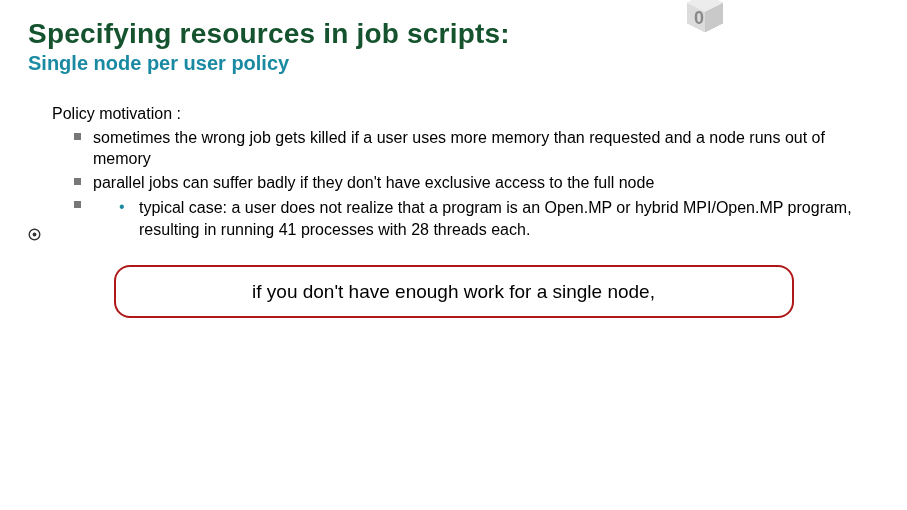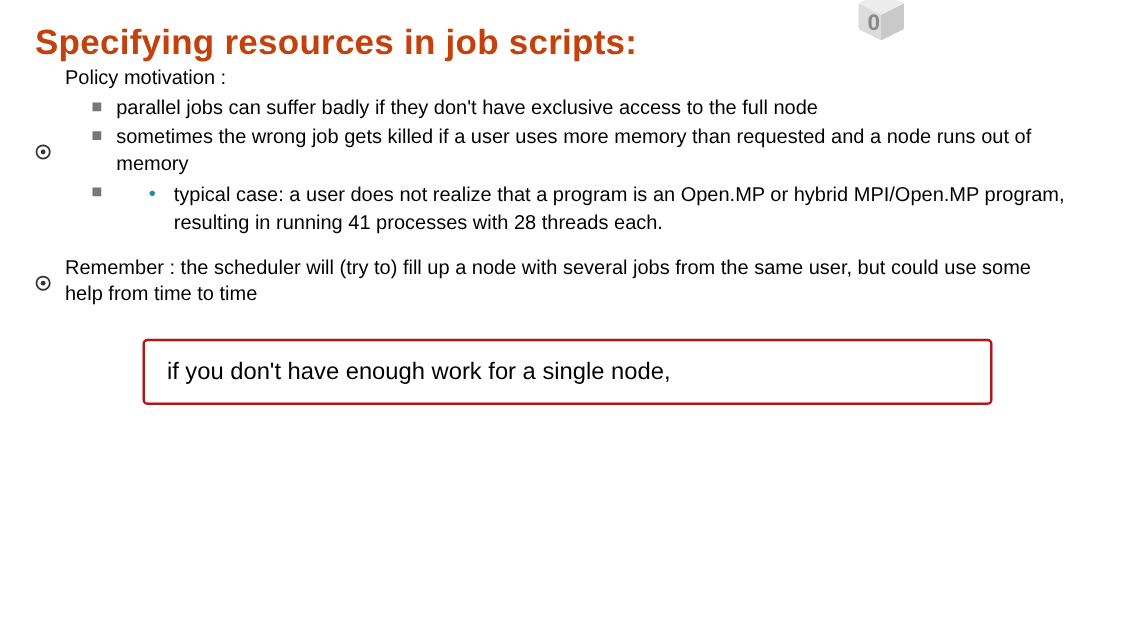--- a/index.html
+++ b/index.html
@@ -1,31 +1,31 @@
 <!DOCTYPE html>
 <html><head>
 <meta charset="utf-8">
 <style>
   html,body{margin:0;padding:0;width:907px;height:510px;background:#fff;font-family:Arial,Helvetica,sans-serif;color:#000;position:relative;overflow:hidden}
   .slide{box-sizing:border-box;padding:18px 28px 0 28px;position:relative}
-  .title{font-size:28px;font-weight:bold;color:#c2410c;margin:0 0 2px 0;letter-spacing:0.2px}
+  .title{font-size:28px;font-weight:bold;color:#14532d;margin:0 0 2px 0;letter-spacing:0.2px}
   .subtitle{font-size:20px;font-weight:bold;color:#1a8aa3;margin:0 0 28px 0}
   .body{font-size:16px;line-height:1.35;color:#000;padding-right:20px}
-  .row{display:flex;align-items:center;margin-bottom:14px}
+  .row{display:flex;align-items:flex-end;margin-bottom:14px}
   .bul1{width:14px;flex:0 0 14px;margin-top:2px}
   .bul1 svg{display:block}
   .txt1{flex:1;padding-left:10px}
   .sub{padding-left:22px}
   .row2{display:flex;align-items:flex-start;margin-top:2px}
   .sq{width:7px;height:7px;background:#777;flex:0 0 7px;margin-top:6px}
   .txt2{flex:1;padding-left:12px}
   .row3{display:flex;align-items:flex-start;margin-top:2px;padding-left:26px}
   .dot{color:#1a8aa3;font-size:16px;line-height:1;flex:0 0 12px;margin-top:2px}
   .txt3{flex:1;padding-left:8px}
-  .callout{margin:24px auto 0 auto;width:640px;border:2.5px solid #b01818;border-radius:4px;padding:12px 18px;text-align:left;font-size:19px;line-height:1.35}
+  .callout{margin:24px auto 0 auto;width:640px;border:2.5px solid #b01818;border-radius:16px;padding:12px 18px;text-align:center;font-size:19px;line-height:1.35}
   
   .cubes{position:absolute;top:-6px;right:10px;width:210px;height:90px;pointer-events:none}
   .cube{position:absolute;transform:rotate(0deg)}
   .cube .top{fill:#ececec}.cube .left{fill:#dcdcdc}.cube .right{fill:#c9c9c9}
   .cube text{font:bold 18px sans-serif;fill:#888}
 </style>
 </head>
 <body>
 
 <div class="slide">
@@ -77,63 +77,55 @@
       <g class="cube" transform="translate(176,46) scale(0.9)">
         <polygon class="top" points="18,0 36,9 18,18 0,9"></polygon>
         <polygon class="left" points="0,9 18,18 18,38 0,29"></polygon>
         <polygon class="right" points="36,9 36,29 18,38 18,18"></polygon>
         <text x="7" y="30">0</text>
       </g>
     </svg>
   </div>
 
   <h1 class="title">Specifying resources in job scripts:</h1>
+  <div class="subtitle">Single node per user policy</div>
 
   <div class="body">
 
     <div class="row" style="margin-bottom:2px">
       <span class="bul1">
         <svg width="13" height="13" viewBox="0 0 13 13">
             <circle cx="6.5" cy="6.5" r="5.3" fill="none" stroke="#333" stroke-width="1.4"></circle>
             <circle cx="6.5" cy="6.5" r="1.9" fill="#333"></circle>
           </svg>
       </span>
       <div class="txt1">
         <span>Policy motivation :</span>
         <div class="sub">
           <div class="row2">
             <span class="sq"></span>
-            <div class="txt2">parallel jobs can suffer badly if they don't have exclusive access to the full node</div>
+            <div class="txt2">sometimes the wrong job gets killed if a user uses more memory than requested and a node runs out of memory</div>
           </div>
           <div class="row2">
             <span class="sq"></span>
-            <div class="txt2">sometimes the wrong job gets killed if a user uses more memory than requested and a node runs out of memory</div>
+            <div class="txt2">parallel jobs can suffer badly if they don't have exclusive access to the full node</div>
           </div>
           <div class="row2">
             <span class="sq"></span>
             <div class="txt2">
               <div class="row3">
                 <span class="dot">•</span>
                 <div class="txt3">typical case: a user does not realize that a program is an Open.MP or hybrid MPI/Open.MP program, resulting in running 41 processes with 28 threads each.</div>
               </div>
             </div>
           </div>
         </div>
       </div>
     </div>
 
-    <div class="row" style="margin-top:14px">
-      <span class="bul1">
-        <svg width="13" height="13" viewBox="0 0 13 13">
-            <circle cx="6.5" cy="6.5" r="5.3" fill="none" stroke="#333" stroke-width="1.4"></circle>
-            <circle cx="6.5" cy="6.5" r="1.9" fill="#333"></circle>
-          </svg>
-      </span>
-      <div class="txt1">Remember : the scheduler will (try to) fill up a node with several jobs from the same user, but could use some help from time to time</div>
-    </div>
 
   </div>
 
   <div class="callout">
     <div>if you don't have enough work for a single node,</div>
   </div>
 
 </div>
 
 </body></html>

